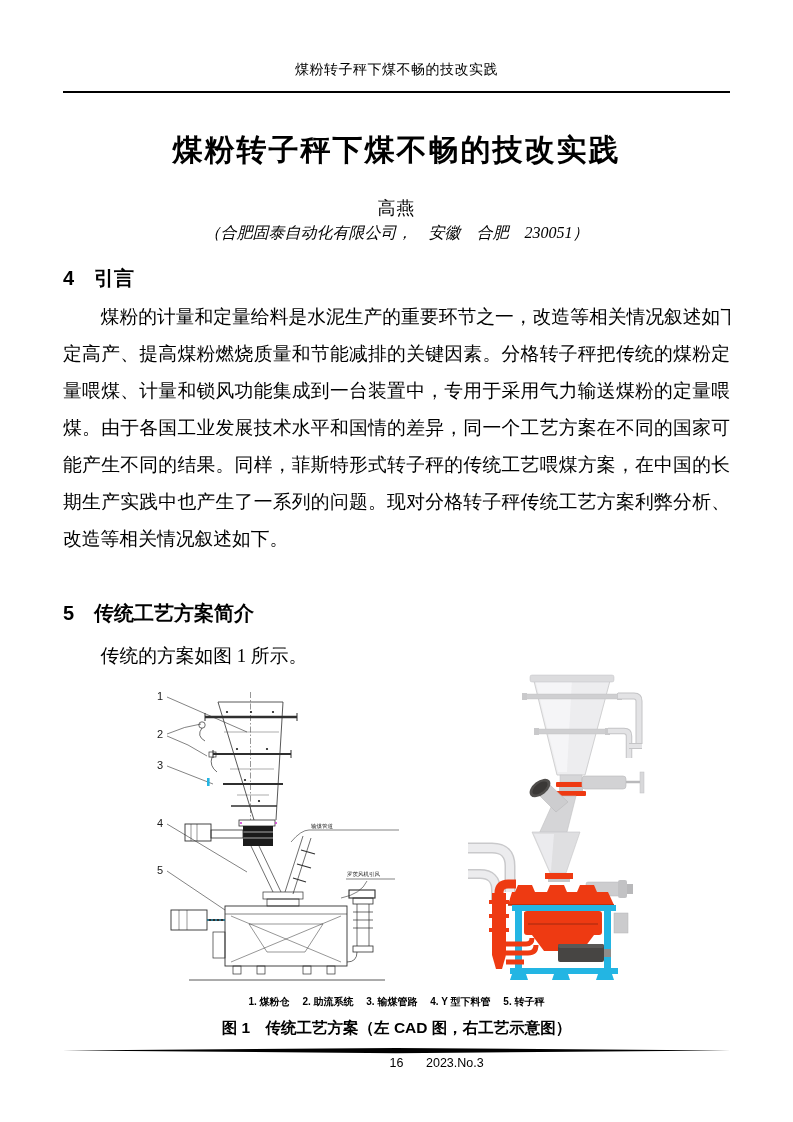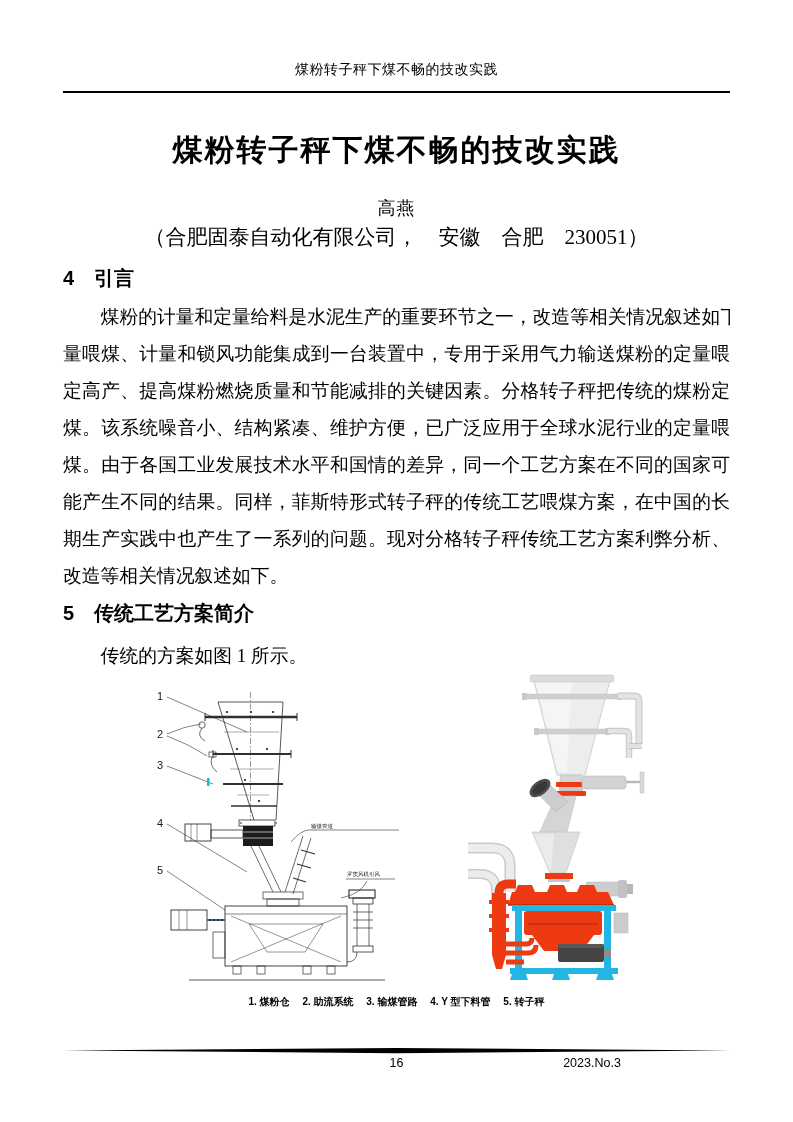--- a/index.html
+++ b/index.html
@@ -9,21 +9,21 @@
   }
   .abs{position:absolute;}
   .center{left:0;width:793px;text-align:center;}
   
   .running-title{top:57px;font-size:14px;letter-spacing:.5px;}
   .header-rule{top:87px;left:63px;width:667px;height:2px;background:#000;}
   
   .title{top:126px;font-size:30px;font-weight:700;letter-spacing:2px;
          font-family:"Liberation Sans","DejaVu Sans",sans-serif;}
   .author{top:192px;font-size:18px;letter-spacing:1px;}
-  .affiliation{top:219px;font-size:21px;}
+  .affiliation{top:219px;font-size:16px;font-style:italic;}
   
   .sec-heading{left:63px;font-size:20px;font-weight:700;
          font-family:"Liberation Sans","DejaVu Sans",sans-serif;}
   .h1{top:261px;} .h2{top:596px;}
   
   .para{left:63px;width:667px;font-size:18.8px;}
   .p1{top:294px;}
   .line{height:37px;line-height:37px;white-space:nowrap;overflow:hidden;
         text-align:justify;text-align-last:justify;}
   .line.first{text-indent:2em;}
@@ -33,21 +33,21 @@
   .figure{top:668px;left:63px;width:667px;height:322px;}
   .cad{position:absolute;left:92px;top:12px;}
   .render{position:absolute;left:405px;top:0px;}
   .legend{top:991px;font-size:10px;font-weight:600;
           font-family:"Liberation Sans","DejaVu Sans",sans-serif;}
   .caption{top:1014px;font-size:15.5px;font-weight:600;
           font-family:"Liberation Sans","DejaVu Sans",sans-serif;}
   
   .footer-rule{top:1044px;left:63px;}
   .footer-page{top:1052px;font-size:12.5px;font-family:"Liberation Sans","DejaVu Sans",sans-serif;}
-  .footer-issue{top:1052px;left:442px;width:300px;text-align:center;font-size:12.5px;
+  .footer-issue{top:1052px;left:426px;width:300px;text-align:left;font-size:12.5px;
           font-family:"Liberation Sans","DejaVu Sans",sans-serif;}
   
   .cad text{font-family:"Liberation Sans","DejaVu Sans",sans-serif;fill:#1a1a1a;}
   .cad .ln{stroke:#2f2f2f;fill:none;}
   .red{fill:var(--red);} .cyan{fill:var(--cyan);}
 </style>
 </head>
 <body>
 
 <div class="page">
@@ -56,23 +56,22 @@
   <div class="abs header-rule"></div>
 
   <div class="abs center title">煤粉转子秤下煤不畅的技改实践</div>
   <div class="abs center author">高燕</div>
   <div class="abs center affiliation">（合肥固泰自动化有限公司，　安徽　合肥　230051）</div>
 
   <div class="abs sec-heading h1">4　引言</div>
 
   <div class="abs para p1">
     <div class="line first">煤粉的计量和定量给料是水泥生产的重要环节之一，改造等相关情况叙述如下</div>
+    <div class="line">定高产、提高煤粉燃烧质量和节能减排的关键因素。分格转子秤把传统的煤粉定</div>
     <div class="line">量喂煤、计量和锁风功能集成到一台装置中，专用于采用气力输送煤粉的定量喂</div>
-    <div class="line">定高产、提高煤粉燃烧质量和节能减排的关键因素。分格转子秤把传统的煤粉定</div>
-    <div class="line">煤。该系统噪音小、结构紧凑、维护方便，已广泛应用于全球水泥行业的定量喂</div>
     <div class="line">煤。由于各国工业发展技术水平和国情的差异，同一个工艺方案在不同的国家可</div>
     <div class="line">能产生不同的结果。同样，菲斯特形式转子秤的传统工艺喂煤方案，在中国的长</div>
     <div class="line">期生产实践中也产生了一系列的问题。现对分格转子秤传统工艺方案利弊分析、</div>
     <div class="line last">改造等相关情况叙述如下。</div>
   </div>
 
   <div class="abs sec-heading h2">5　传统工艺方案简介</div>
   <div class="abs para p2">传统的方案如图 1 所示。</div>
 
   <div class="abs figure">
@@ -280,20 +279,21 @@
         <rect class="red" x="21" y="256" width="20" height="4"></rect>
         <polygon class="red" points="24,283 38,283 34,297 28,297"></polygon>
         <path d="M38,272 H58 Q64,272 64,266" stroke="#ee3a12" stroke-width="5" fill="none"></path>
         <path d="M38,281 H60 Q68,281 68,273" stroke="#ee3a12" stroke-width="5" fill="none"></path>
         <path d="M38,290 H56" stroke="#ee3a12" stroke-width="5" fill="none"></path>
       </g>
     </svg>
   </div>
 
   <div class="abs center legend">1. 煤粉仓　 2. 助流系统　 3. 输煤管路　 4. Y 型下料管　 5. 转子秤</div>
+  <div class="abs center caption">图 1　传统工艺方案（左 CAD 图，右工艺示意图）</div>
 
   <svg class="abs footer-rule" width="667" height="6" viewBox="0 0 667 6">
     <polygon points="0,2.4 333,0 667,2.4 333,5.2" fill="#000"></polygon>
   </svg>
   <div class="abs center footer-page">16</div>
   <div class="abs footer-issue">2023.No.3</div>
 
 </div>
 
 </body></html>

